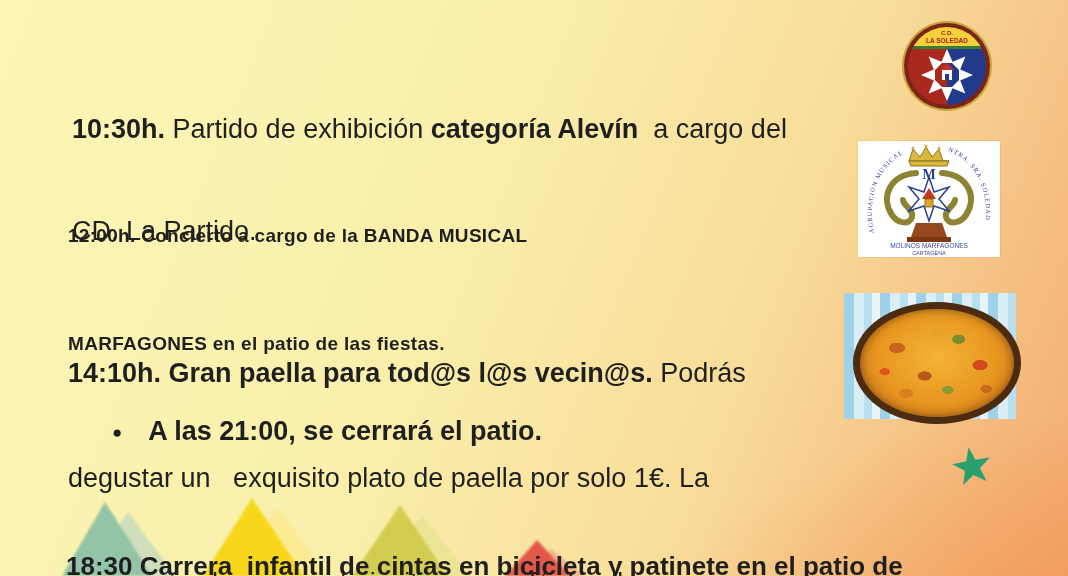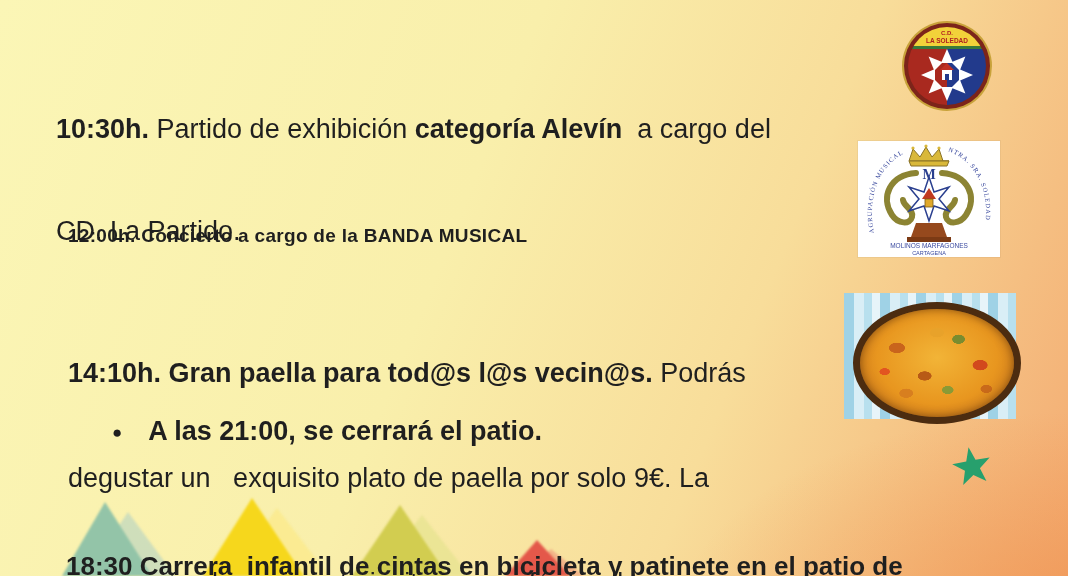--- a/index.html
+++ b/index.html
@@ -5,21 +5,21 @@
   html,body{margin:0;padding:0;}
   .flyer{
     position:relative; width:1068px; height:576px; overflow:hidden;
     font-family:"Liberation Sans", sans-serif;
     background:
       radial-gradient(560px 300px at 100% 108%, rgba(238,140,70,.55), rgba(238,140,70,0) 70%),
       linear-gradient(112deg, var(--bg-from,#fbf6b6) 0%, #f9efab 42%, #f8dd9a 68%, var(--bg-to,#f3aa71) 100%);
   }
   .block{position:absolute; color:var(--text,#1f1f1f); white-space:pre-wrap; z-index:5;}
   .line{display:block;}
-  .b1{left:56px; top:44px;  font-size:27px;  line-height:34px;}
+  .b1{left:72px; top:44px;  font-size:27px;  line-height:34px;}
   .b2{left:68px; top:146px; font-size:19px; line-height:36px; font-weight:700; letter-spacing:.3px;}
   .b3{left:68px; top:286px; font-size:27px;  line-height:35px;}
   .b4{left:66px; top:481px; font-size:26px;  line-height:34px; font-weight:700;}
   .bold{font-weight:700;}
   .bulletrow{left:112px; top:416px; font-size:27px; font-weight:700; display:flex; align-items:center;}
   .dot{font-size:17px; margin-right:26px; transform:translateY(1px);}
   .deco{position:absolute; left:0; top:0; z-index:1; filter:blur(1px); pointer-events:none;}
   .starwrap{position:absolute; left:0; top:0; z-index:2; pointer-events:none;}
 
   
@@ -65,25 +65,26 @@
     </g>
   </svg>
 
   <div class="block b1">
     <span class="line"><span class="bold">10:30h.</span><span> Partido de exhibición </span><span class="bold">categoría Alevín</span><span>  a cargo del</span></span>
     <span class="line">CD. La Partido.</span>
   </div>
 
   <div class="block b2">
     <span class="line">12:00h. Concierto a cargo de la BANDA MUSICAL</span>
+    <span class="line">MARFAGONES en el patio de las fiestas.</span>
   </div>
 
   <div class="block b3">
     <span class="line"><span class="bold">14:10h. Gran paella para tod@s l@s vecin@s.</span><span> Podrás</span></span>
-    <span class="line">degustar un   exquisito plato de paella por solo 9€. La</span>
+    <span class="line">degustar un   exquisito plato de paella por solo 1€. La</span>
     <span class="line">asociación de vecinos te invita a un café de olla.</span>
   </div>
 
   <div class="block bulletrow">
     <span class="dot">●</span>
     <span>A las 21:00, se cerrará el patio.</span>
   </div>
 
   <div class="block b4">
     <span class="line">18:30 Carrera  infantil de cintas en bicicleta y patinete en el patio de</span>

